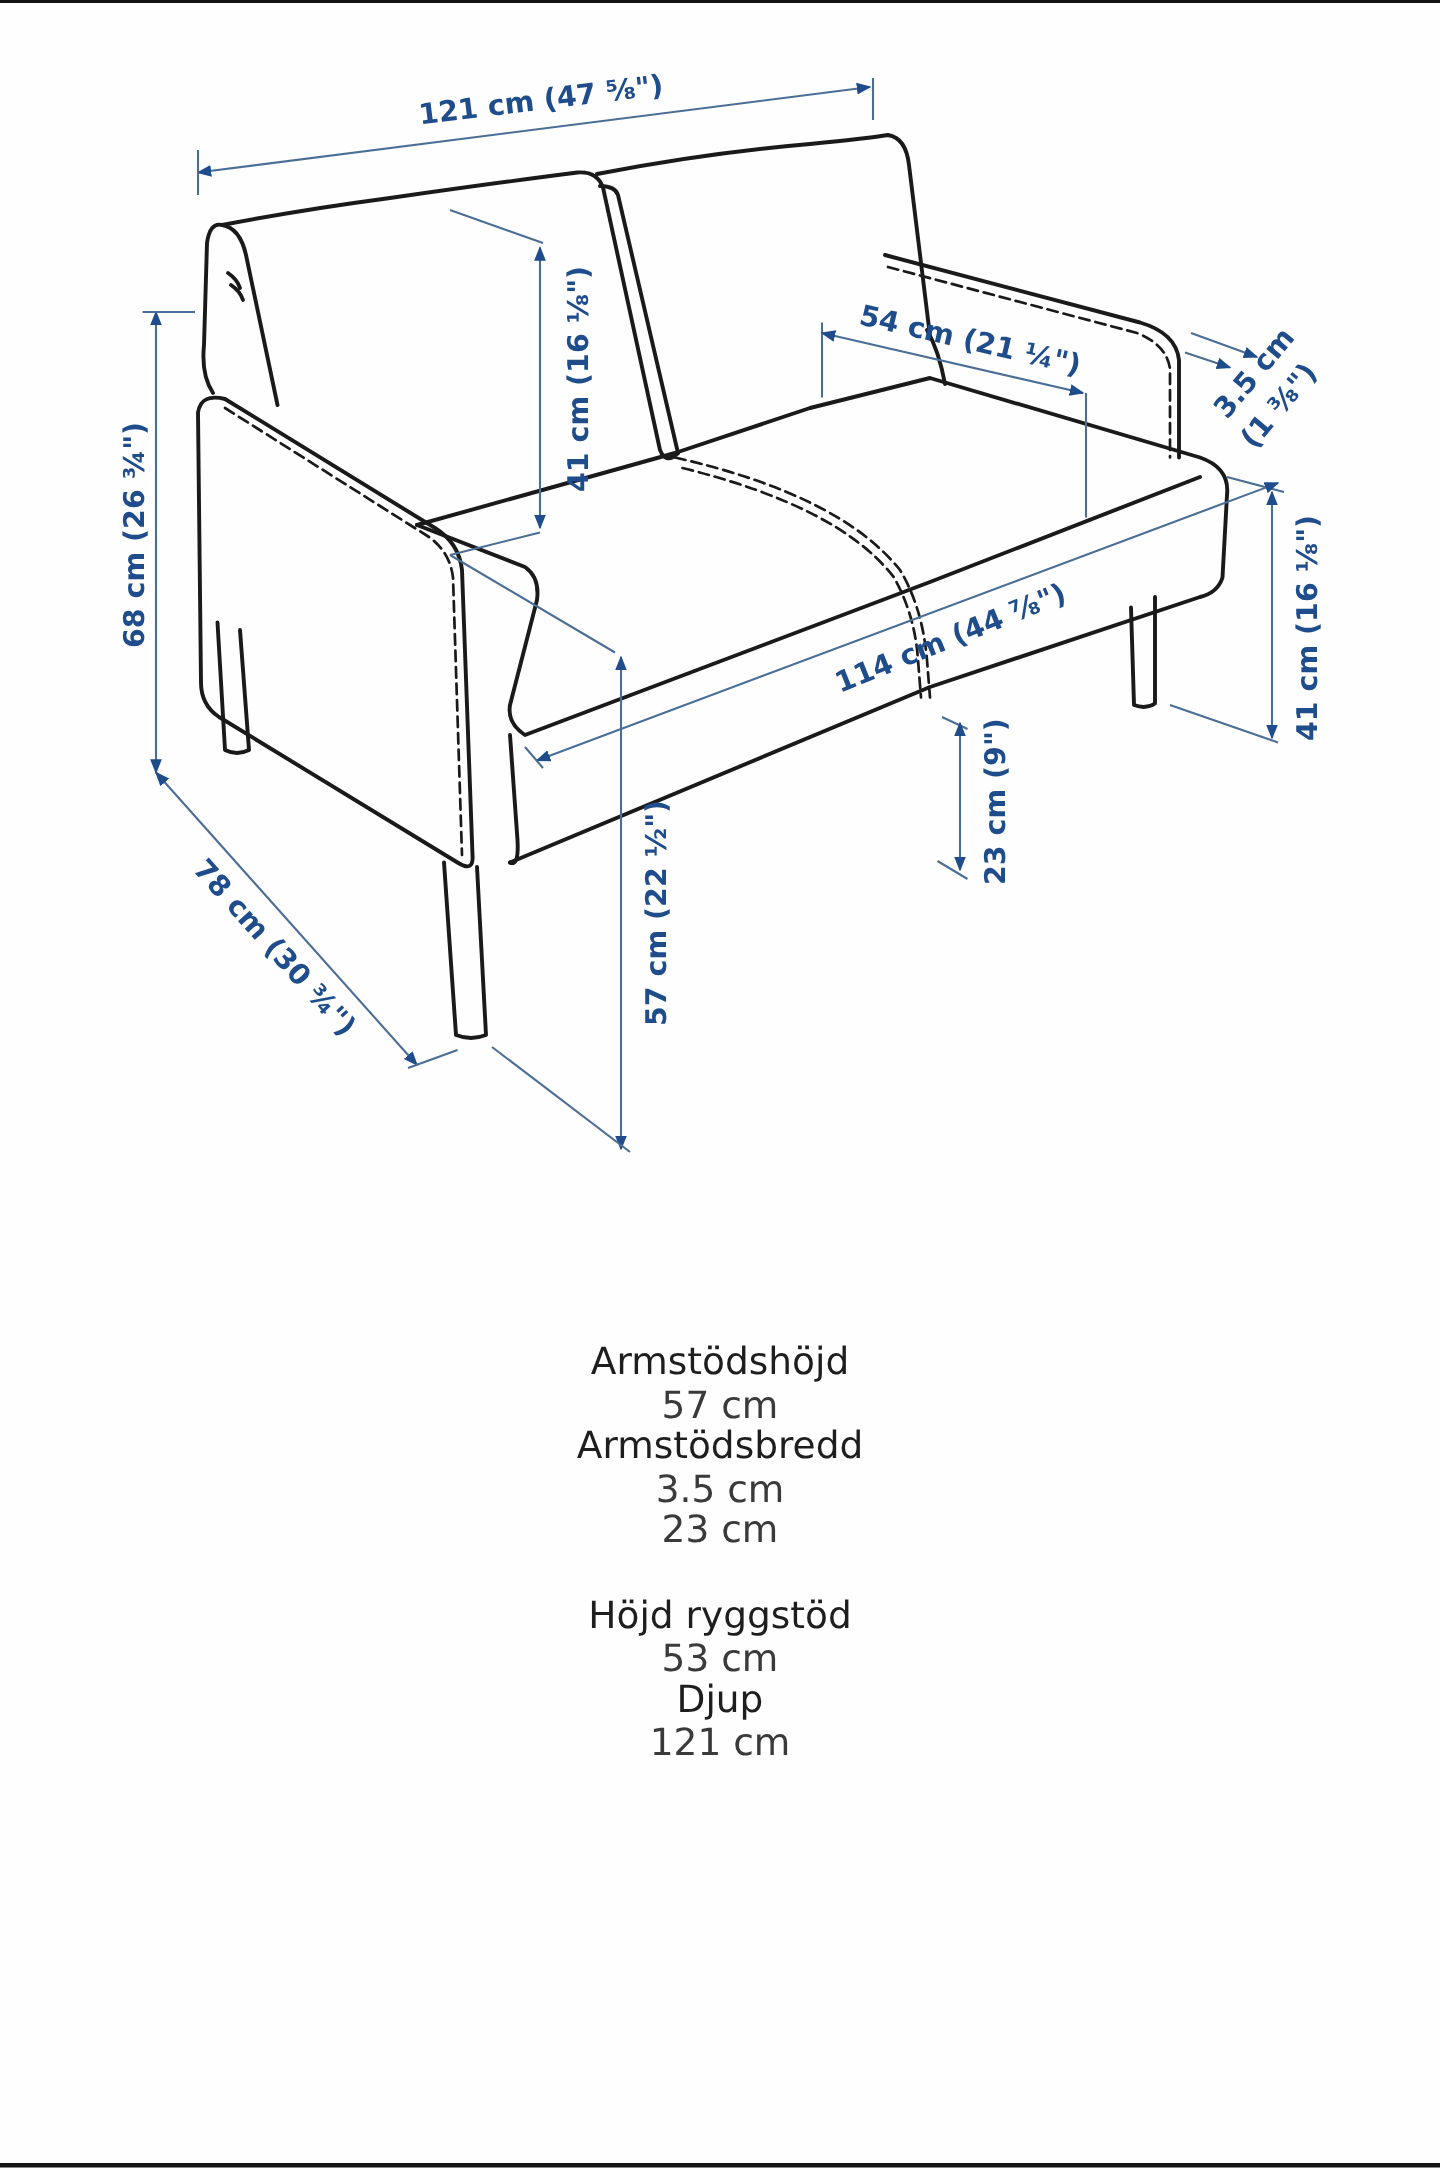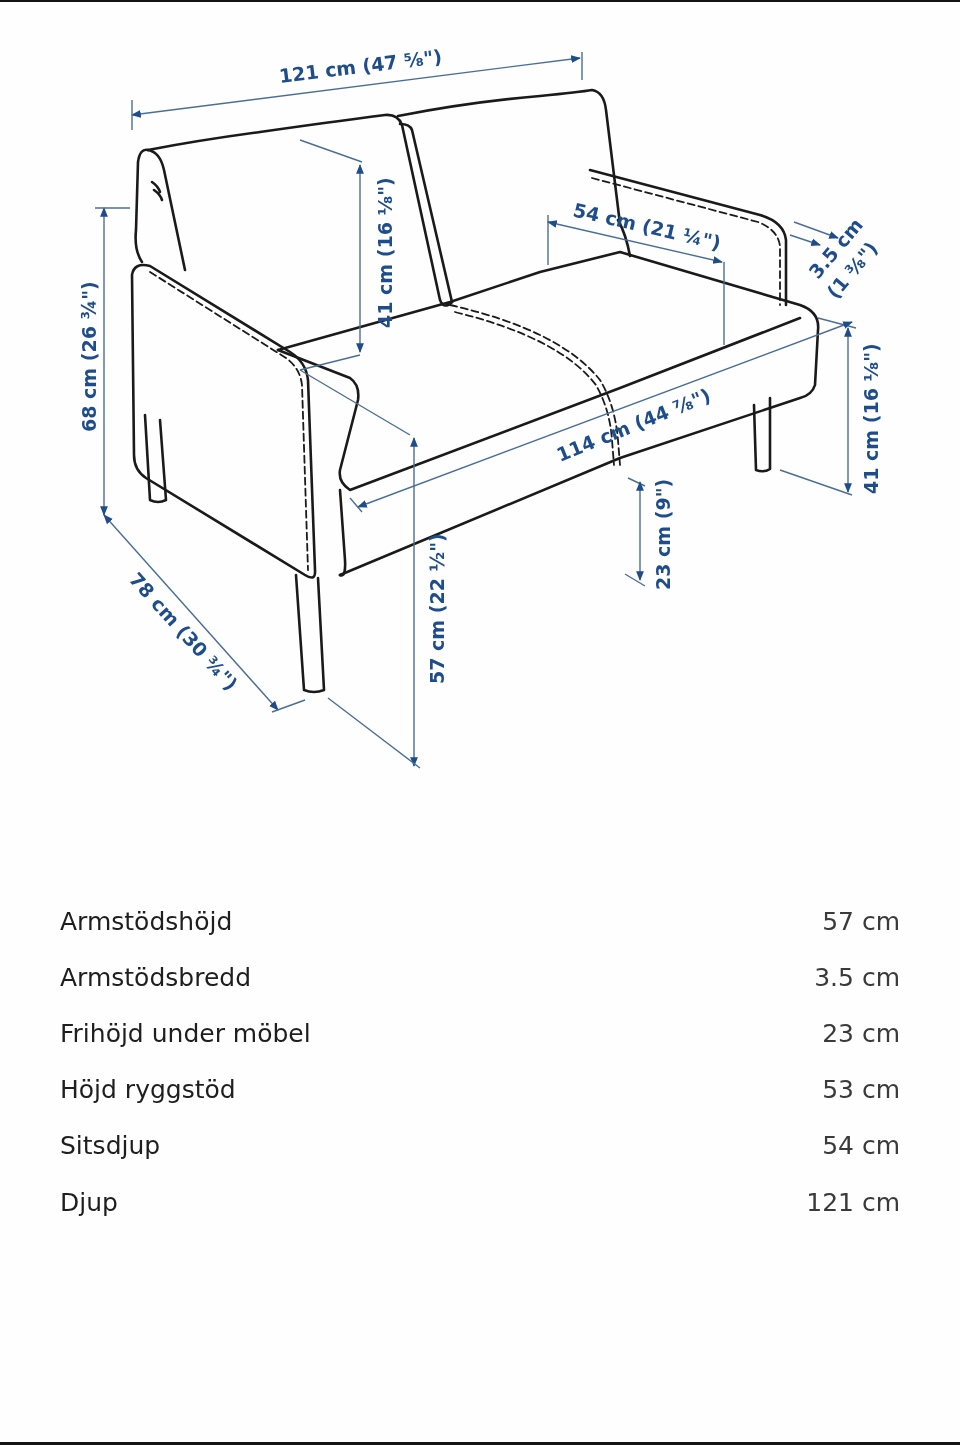--- a/index.html
+++ b/index.html
@@ -6,21 +6,21 @@
     body {
       width: 960px; height: 1445px; background: #fefefe; position: relative; overflow: hidden;
       font-family: "DejaVu Sans", "Liberation Sans", sans-serif;
     }
     .top-border { position: absolute; left: 0; top: 0; width: 960px; height: 2px; background: #141414; }
     .bottom-border { position: absolute; left: 0; bottom: 0; width: 960px; height: 3px; background: #141414; }
     .diagram { position: absolute; left: 0; top: 0; width: 960px; height: 800px; }
     .diagram svg { width: 960px; height: 800px; display: block; }
     .dim-label { font-family: "DejaVu Sans", sans-serif; font-weight: bold; font-size: 19px; fill: #1f4d8c; }
     .specs { position: absolute; left: 60px; top: 893px; width: 840px; }
-    .spec-row { display: flex; justify-content: space-between; align-items: center; height: 56.2px; }
+    .spec-row { display: flex; justify-content: space-between; align-items: center; height: 56.2px; flex-direction: column; }
     .spec-label { font-size: 25px; color: #1e1e1e; }
     .spec-value { font-size: 25px; color: #3a3a3a; text-align: center; }
   </style>
 </head>
 <body>
 
 <div class="top-border"></div>
 
 <div class="diagram">
   <svg viewBox="0 0 960 800" xmlns="http://www.w3.org/2000/svg">
@@ -115,30 +115,25 @@
 <div class="specs">
   <div class="spec-row">
     <span class="spec-label">Armstödshöjd</span>
     <span class="spec-value">57 cm</span>
   </div>
   <div class="spec-row">
     <span class="spec-label">Armstödsbredd</span>
     <span class="spec-value">3.5 cm</span>
   </div>
   <div class="spec-row">
-    <span class="spec-label">Frihöjd under möbel</span>
     <span class="spec-value">23 cm</span>
   </div>
   <div class="spec-row">
     <span class="spec-label">Höjd ryggstöd</span>
     <span class="spec-value">53 cm</span>
-  </div>
-  <div class="spec-row">
-    <span class="spec-label">Sitsdjup</span>
-    <span class="spec-value">54 cm</span>
   </div>
   <div class="spec-row">
     <span class="spec-label">Djup</span>
     <span class="spec-value">121 cm</span>
   </div>
 </div>
 
 <div class="bottom-border"></div>
 
 </body></html>

